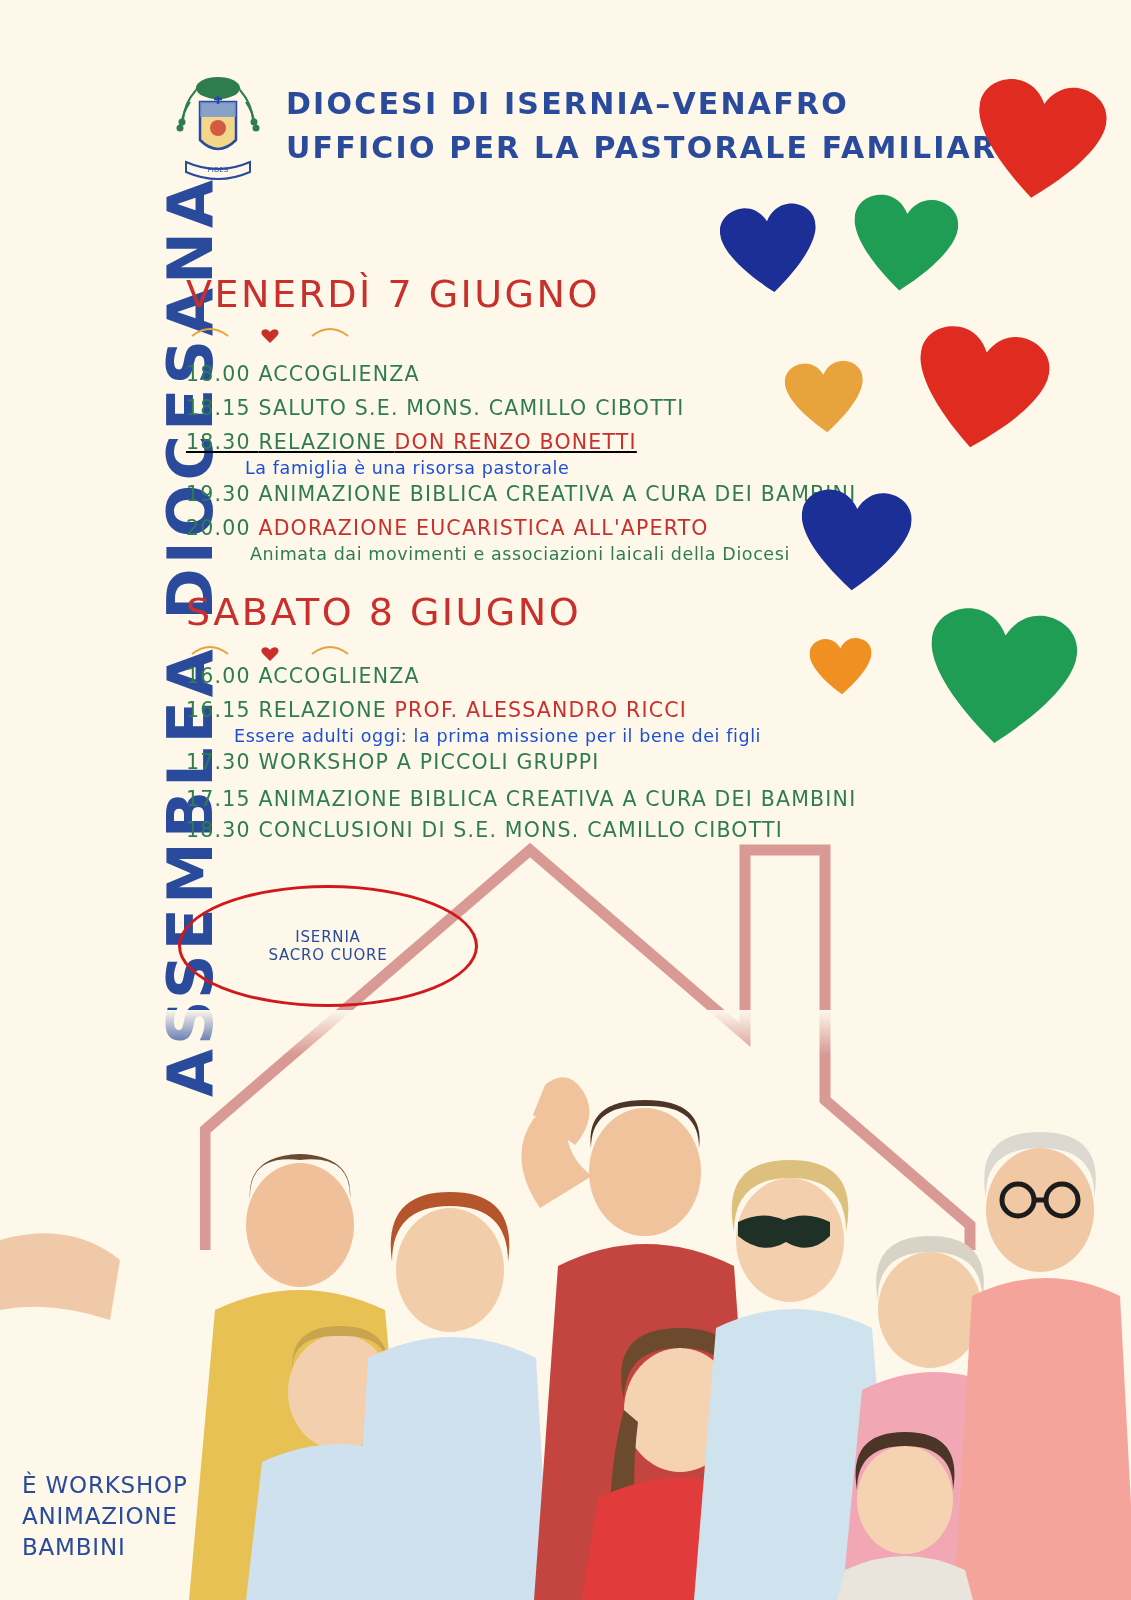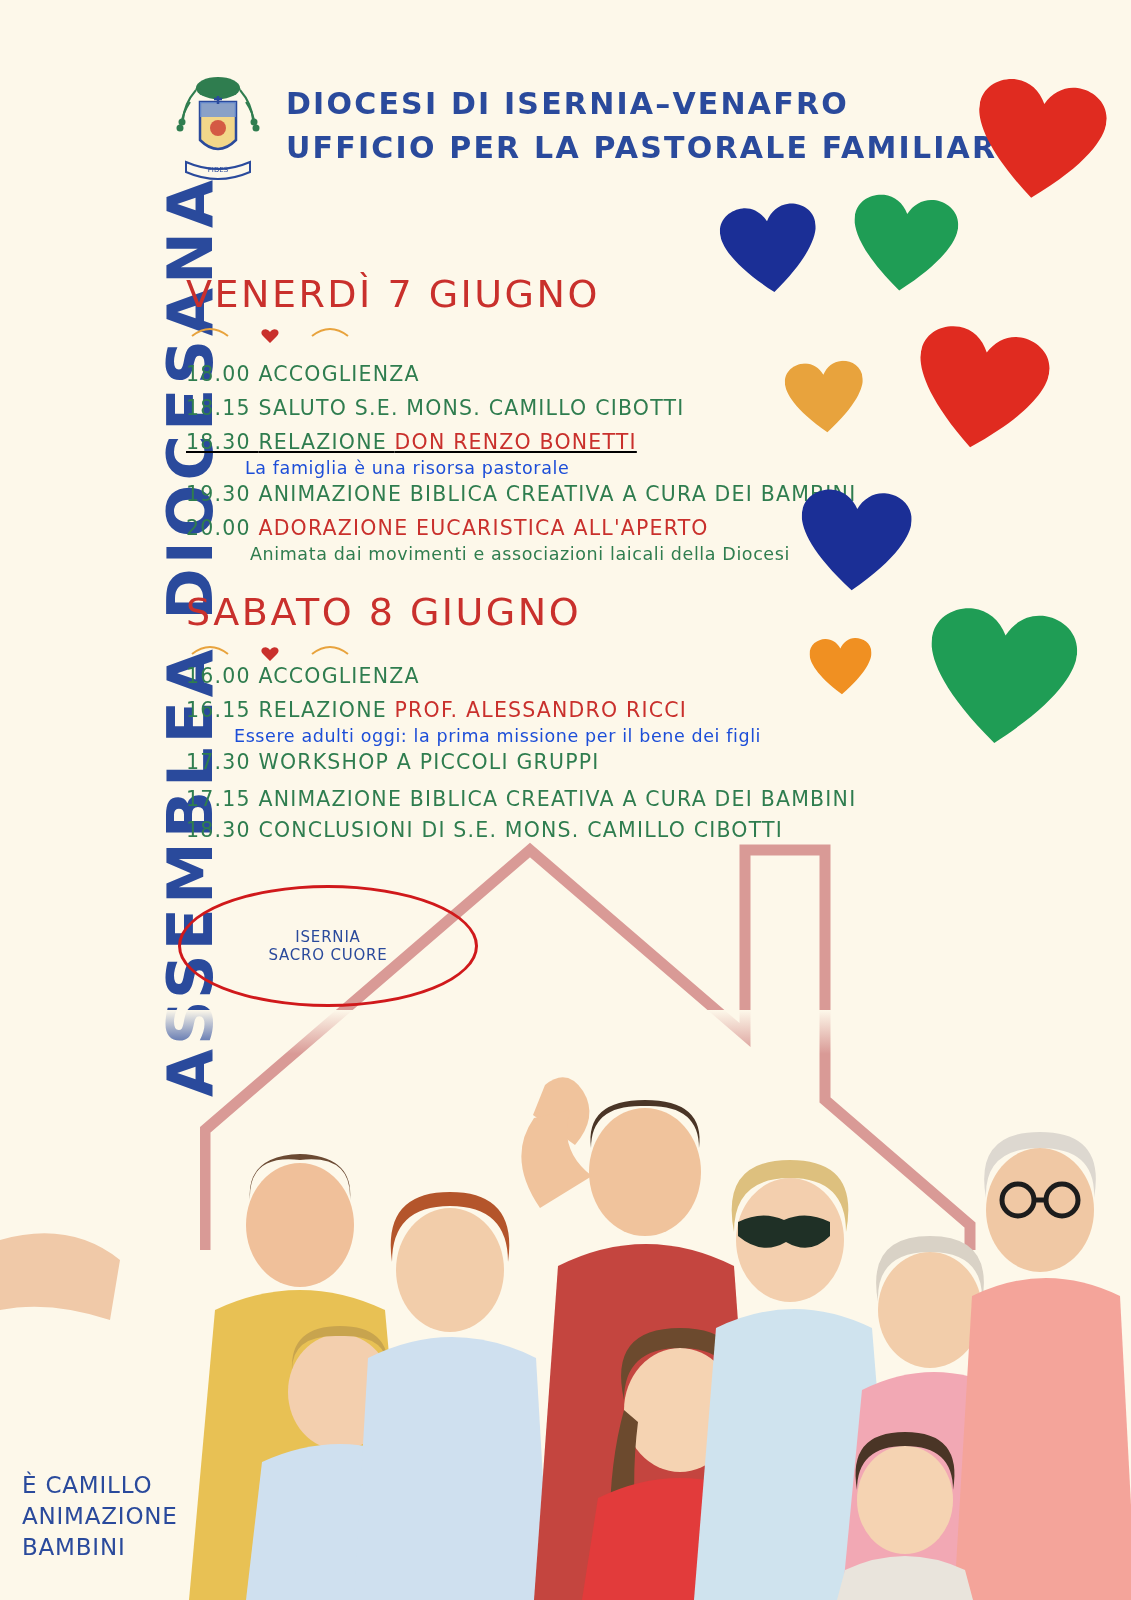--- a/index.html
+++ b/index.html
@@ -370,18 +370,18 @@
 
       <ellipse cx="905" cy="490" rx="48" ry="54" fill="#f5d3b2"></ellipse>
       <path d="M905 436 q-48 0 -48 44 q-10 -58 48 -58 q58 0 48 58 q0 -44 -48 -44z" fill="#4a3526"></path>
       <path d="M845 560 q60 -28 120 0 l8 30 -136 0 z" fill="#e9e4dc"></path>
 
       <rect x="0" y="0" width="1131" height="200" fill="url(#fade)"></rect>
     </svg>
   </div>
 
   <div class="footer-note">
-    <div>È CAMILLO</div>
+    <div>È WORKSHOP</div>
     <div>ANIMAZIONE</div>
     <div>BAMBINI</div>
   </div>
 
 </div>
 
 </body></html>

